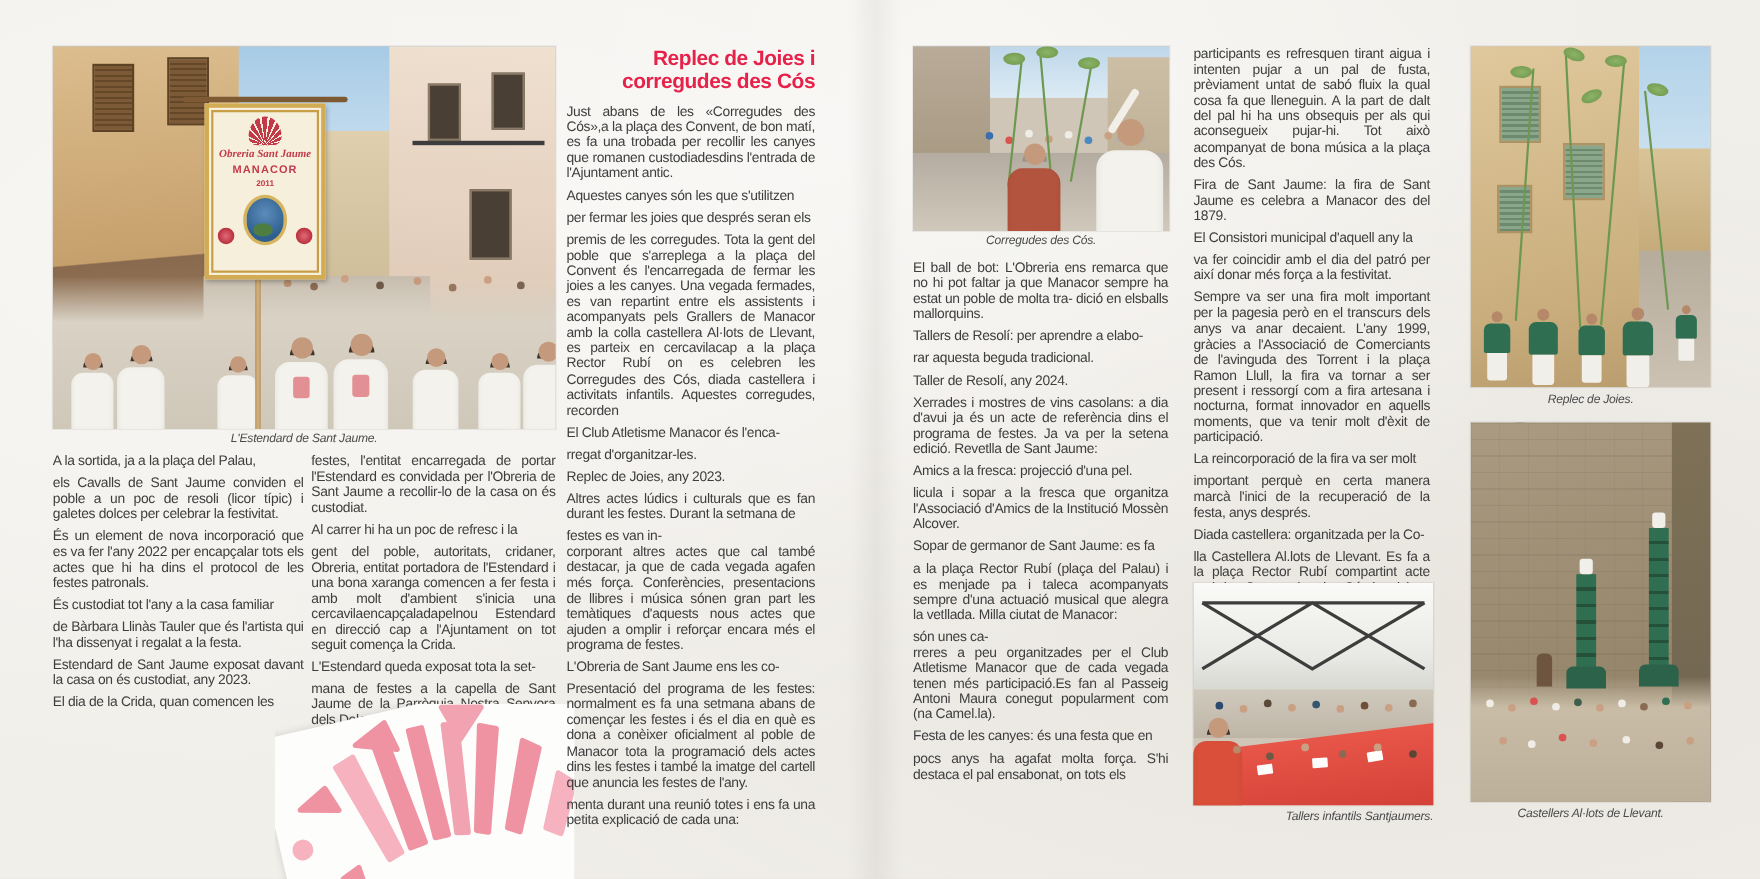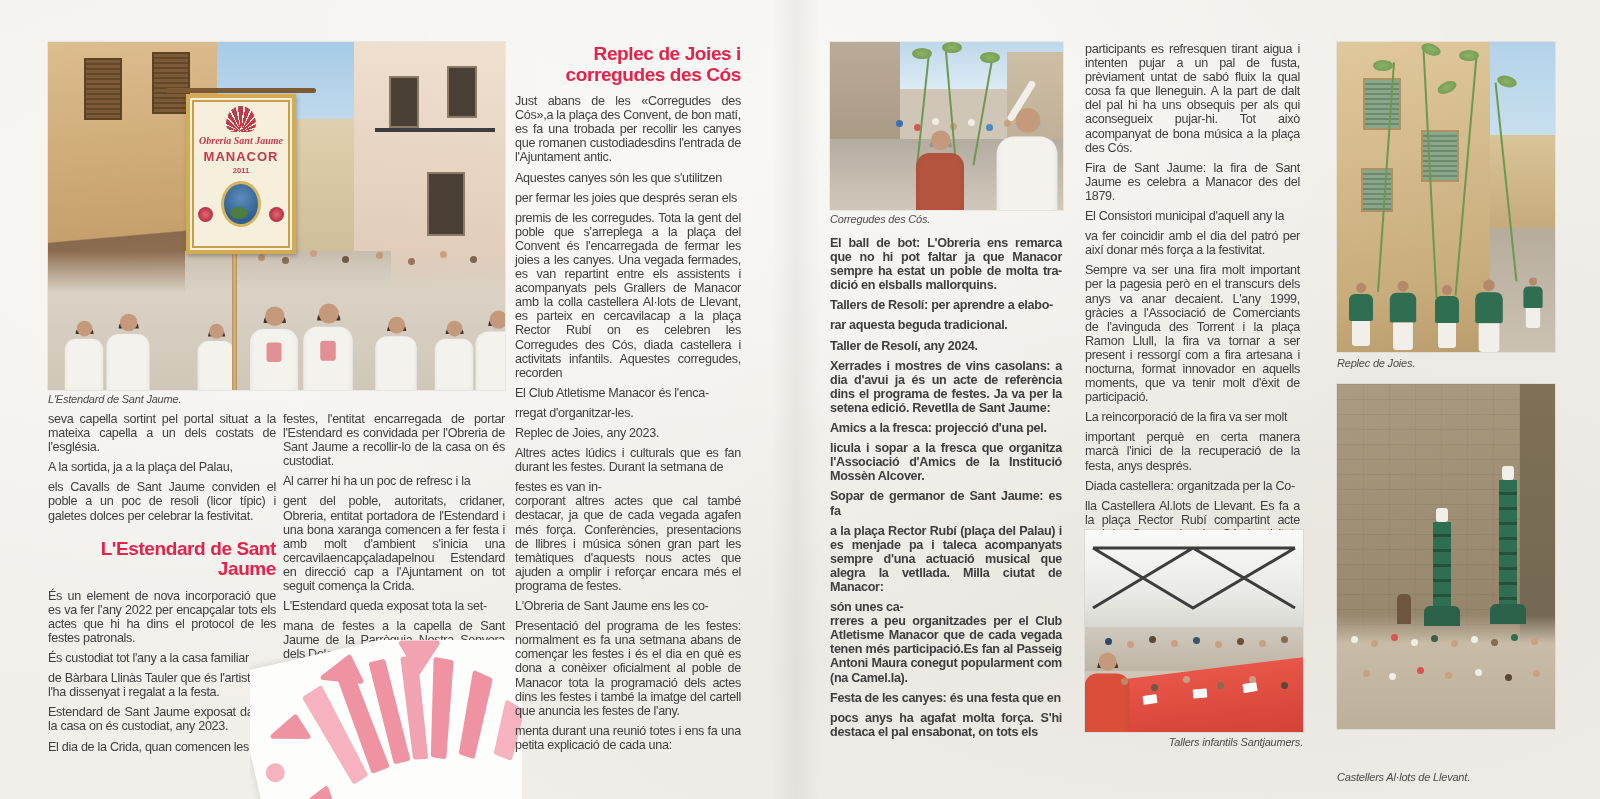--- a/index.html
+++ b/index.html
@@ -14,21 +14,21 @@
   .gutter{position:absolute;left:772px;top:0;width:48px;height:100%;
     background:linear-gradient(90deg,transparent,rgba(90,85,75,.07) 50%,transparent);}
   
   .col{position:absolute;font-size:12.6px;line-height:1.12;color:#3e3e3e;letter-spacing:-0.3px;}
   .col p{margin:0 0 6px;text-align:justify;}
   .col p.pre{white-space:pre-line;}
   .red-h{color:#e6224a;font-weight:bold;font-size:19px;line-height:1.08;letter-spacing:-0.4px;
     margin:16px 0 9px;text-align:right;white-space:pre-line;}
   .red-h.top{margin-top:0;}
   .caption{position:absolute;font-style:italic;font-size:11px;color:#4b4b4b;letter-spacing:-0.2px;}
-  .r{text-align:left;} .c{text-align:right;}
+  .r{text-align:center;} .c{text-align:right;}
   
   .photo{position:absolute;overflow:hidden;background:#cfc6b8;box-shadow:0 0 0 1px rgba(0,0,0,.06);}
   .abs{position:absolute;}
   
   .p1-sky{left:0;top:0;width:100%;height:46%;background:linear-gradient(#a7cbe6,#d9e9f3);}
   .p1-bldgL{left:0;top:0;width:37%;height:78%;background:linear-gradient(175deg,#dcbd8e,#c6a06c 70%,#8a6a4e 70.5%,#9a7a5a);}
   .p1-bldgR{right:0;top:0;width:33%;height:100%;background:linear-gradient(185deg,#efe0d0,#e2cdbb 60%,#cdb7a3);}
   .p1-bldgC{left:37%;top:22%;width:30%;height:46%;background:linear-gradient(#dfcfae,#cdbb96);}
   .p1-street{left:30%;top:60%;width:45%;height:20%;background:linear-gradient(#c6bcae,#d6cec1);}
   .shutter{position:absolute;width:34px;height:58px;background:repeating-linear-gradient(180deg,#7c5a38 0 3px,#644726 3px 5px);border:2px solid #5d4224;}
@@ -38,21 +38,21 @@
   .dots{position:absolute;width:7px;height:7px;border-radius:50%;}
   .person{position:absolute;width:36px;}
   .person .head{width:13px;height:13px;border-radius:50%;background:#c59a7c;margin:0 auto;}
   .person .hair{width:15px;height:7px;border-radius:8px 8px 0 0;background:#3f332a;margin:0 auto -11px;}
   .person .bod{width:32px;height:46px;border-radius:9px 9px 2px 2px;background:#f4f2ed;margin:2px auto 0;position:relative;box-shadow:inset 0 -2px 4px rgba(0,0,0,.08);}
   .person .print{position:absolute;left:11px;top:9px;width:10px;height:13px;background:rgba(211,64,74,.55);border-radius:2px;}
   .pole{background:linear-gradient(90deg,#b4905c,#d6b480,#b4905c);}
   .banner{position:absolute;background:#f6efdc;border:4px solid #d3ab52;box-shadow:inset 0 0 0 2px #f6efdc, inset 0 0 0 4px #c89f48, 1px 2px 4px rgba(0,0,0,.25);
     text-align:center;}
   .banner .tit{font-family:"Liberation Serif",serif;font-style:italic;color:#c23a4a;font-size:10px;line-height:1;margin-top:4px;font-weight:bold;letter-spacing:0;}
-  .banner .sub{color:#c23a4a;font-size:13px;font-weight:bold;letter-spacing:1px;margin-top:3px;}
+  .banner .sub{color:#c23a4a;font-size:10px;font-weight:bold;letter-spacing:1px;margin-top:3px;}
   .banner .yr{color:#c23a4a;font-size:7.5px;font-weight:bold;margin-top:2px;}
   .scallop{width:30px;height:26px;margin:8px auto 0;
     background:repeating-conic-gradient(from -58deg at 50% 100%, #c23a4a 0 12deg, #f6efdc 12deg 17deg);
     border-radius:50% 50% 8px 8px / 72% 72% 8px 8px;}
   .crest{width:34px;height:40px;margin:6px auto 0;border-radius:50%;border:3px solid #d6b45e;
     background:radial-gradient(circle at 50% 35%,#5c8cba,#2e5f8e 70%);position:relative;}
   .crest:after{content:"";position:absolute;left:6px;bottom:5px;width:18px;height:12px;border-radius:50%;background:#4e7d42;}
   .rosette{position:absolute;width:15px;height:15px;border-radius:50%;background:radial-gradient(#e06a76,#b92f3f 70%);}
   
   .p2-sky{left:0;top:0;width:100%;height:28%;background:linear-gradient(#bed7ea,#dcebf4);}
@@ -166,24 +166,22 @@
       <div class="sub">MANACOR</div>
       <div class="yr">2011</div>
       <div class="crest"></div>
       <div class="rosette" style="left:8px;bottom:28px;"></div>
       <div class="rosette" style="right:8px;bottom:28px;"></div>
     </div>
   </div>
   <div class="caption r" style="left:48px;top:393px;width:457px;">L'Estendard de Sant Jaume.</div>
 
   <div class="col" style="left:48px;top:412px;width:228px;">
-    <p>seva capella sortint pel portal situat a la mateixa capella a un dels costats de l'església.</p>
     <p>A la sortida, ja a la plaça del Palau,</p>
     <p>els Cavalls de Sant Jaume conviden el poble a un poc de resoli (licor típic) i galetes dolces per celebrar la festivitat.</p>
-    <h2 class="red-h">L'Estendard de Sant Jaume</h2>
     <p>És un element de nova incorporació que es va fer l'any 2022 per encapçalar tots els actes que hi ha dins el protocol de les festes patronals.</p>
     <p>És custodiat tot l'any a la casa familiar</p>
     <p>de Bàrbara Llinàs Tauler que és l'artista qui l'ha dissenyat i regalat a la festa.</p>
     <p>Estendard de Sant Jaume exposat davant la casa on és custodiat, any 2023.</p>
     <p>El dia de la Crida, quan comencen les</p>
   </div>
 
   <div class="col" style="left:283px;top:412px;width:222px;">
     <p>festes, l'entitat encarregada de portar l'Estendard es convidada per l'Obreria de Sant Jaume a recollir-lo de la casa on és custodiat.</p>
     <p>Al carrer hi ha un poc de refresc i la</p>
@@ -252,21 +250,21 @@
       </div>
     <div class="person" style="right:18px;bottom:-14px;transform:scale(1.9);transform-origin:bottom;">
         <div class="hair" style="background:#b5b0a8;"></div>
         <div class="head"></div>
         <div class="bod"></div>
       </div>
     <div class="abs" style="right:38px;top:36px;width:7px;height:46px;background:#f2efe9;transform:rotate(32deg);border-radius:4px;"></div>
   </div>
   <div class="caption r" style="left:830px;top:213px;width:233px;">Corregudes des Cós.</div>
 
-  <div class="col" style="left:830px;top:236px;width:232px;font-weight:bold;">
+  <div class="col" style="left:830px;top:236px;width:232px;">
     <p>El ball de bot: L'Obreria ens remarca que no hi pot faltar ja que Manacor sempre ha estat un poble de molta tra- dició en elsballs mallorquins.</p>
     <p>Tallers de Resolí: per aprendre a elabo-</p>
     <p>rar aquesta beguda tradicional.</p>
     <p>Taller de Resolí, any 2024.</p>
     <p>Xerrades i mostres de vins casolans: a dia d'avui ja és un acte de referència dins el programa de festes. Ja va per la setena edició. Revetlla de Sant Jaume:</p>
     <p>Amics a la fresca: projecció d'una pel.</p>
     <p>licula i sopar a la fresca que organitza l'Associació d'Amics de la Institució Mossèn Alcover.</p>
     <p>Sopar de germanor de Sant Jaume: es fa</p>
     <p>a la plaça Rector Rubí (plaça del Palau) i es menjade pa i taleca acompanyats sempre d'una actuació musical que alegra la vetllada. Milla ciutat de Manacor:</p>
     <p class="pre">són unes ca-
@@ -358,14 +356,14 @@
     <div class="abs p4-facade"></div>
     <div class="abs p4-towerR"></div>
     <div class="p4-tree"></div>
     <div class="abs p4-crowd"></div>
     <div class="dots" style="left:14px;top:252px;background:#f0ede6;box-shadow:20px 4px 0 #caa083,40px -2px 0 #d9534f,60px 3px 0 #f0ede6,80px -1px 0 #3f5e4c,100px 4px 0 #caa083,120px 0 0 #f0ede6,140px 3px 0 #8a6a52,160px -2px 0 #2f6e50,180px 2px 0 #caa083;"></div>
     <div class="dots" style="left:26px;top:286px;background:#caa083;box-shadow:26px 3px 0 #f0ede6,54px -3px 0 #d9534f,82px 2px 0 #caa083,112px -1px 0 #f0ede6,142px 4px 0 #5a4636,170px 0 0 #caa083;"></div>
     <div class="castell" style="left:96px;top:138px;height:100px;"></div>
     <div class="castell" style="left:162px;top:96px;height:140px;"></div>
     <div class="abs" style="left:60px;top:210px;width:14px;height:30px;background:#6e5540;border-radius:5px 5px 0 0;"></div>
   </div>
-  <div class="caption r" style="left:1337px;top:734px;width:218px;margin-top:37px;">Castellers Al·lots de Llevant.</div>
+  <div class="caption r" style="left:1337px;top:734px;width:218px;">Castellers Al·lots de Llevant.</div>
 </div>
 
 </body></html>

